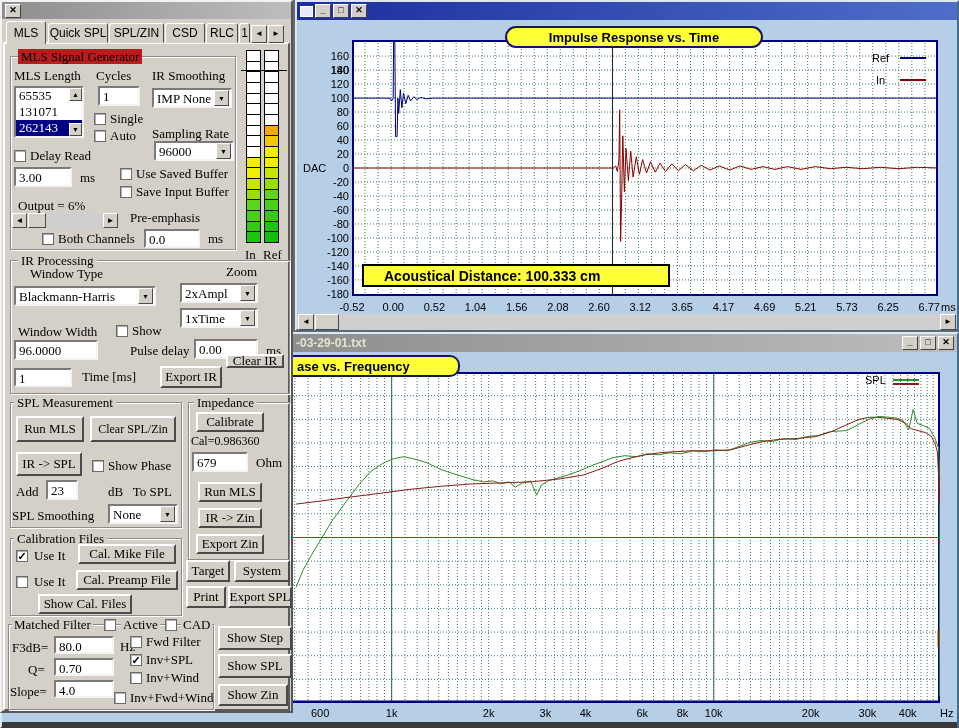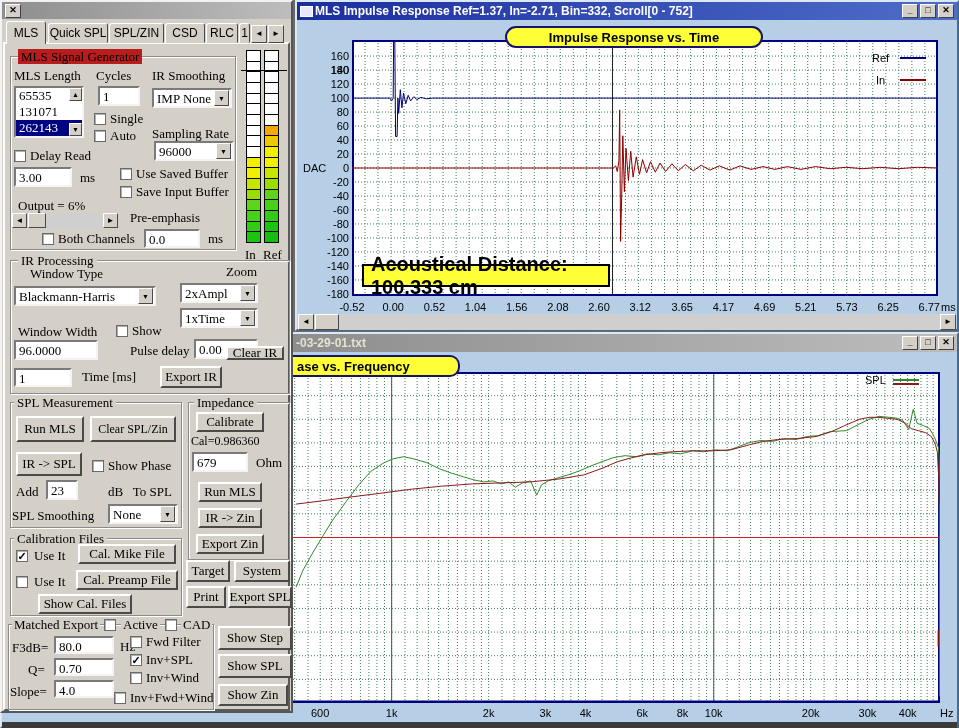--- a/index.html
+++ b/index.html
@@ -165,21 +165,20 @@
         <span class="ticklbl" style="left: 891.671px; width: 28px; text-align: center; top: 2px;">40k</span>
       </div>
     <span class="ticklbl" style="left:938px;top:373px;">Hz</span>
 
     <div class="abs" style="left:0px;top:388px;width:955px;height:6px;background:#3a3a3a;"></div>
   </div>
 
   <div class="abs window" id="impulse-window" style="left:295px;top:0px;width:664px;height:331px;">
     <div class="abs titlebar tb-active" style="left:0px;top:0px;width:660px;height:18px;">
       <span class="winicon"></span>
-      <span class="tb-title">MLS Impulse Response  Ref=1.37, In=-2.71, Bin=332, Scroll[0 - 752]</span>
       <span class="tb-btn">_</span>
       <span class="tb-btn">□</span>
       <span class="tb-btn">✕</span>
     </div>
 
     <span class="ticklbl" style="left:6px;top:160px;">DAC</span>
     <div class="abs" id="impulse-ylabels" style="left:14px;top:0;width:38px;height:305px;">
         <span class="ticklbl" style="left: 0px; width: 38px; text-align: right; top: 34.0984px; margin-top: 28px;">180</span>
         <span class="ticklbl" style="left: 0px; width: 38px; text-align: right; top: 48.0874px;">160</span>
         <span class="ticklbl" style="left: 0px; width: 38px; text-align: right; top: 62.0765px;">140</span>
@@ -269,21 +268,21 @@
           <line x1="260.5324324324324" y1="2" x2="260.5324324324324" y2="254" stroke="#202020" stroke-width="1"></line>
           <polyline points="0.0,58.1 33.3,58.1 38.0,58.1 39.6,60.9 41.2,58.1 41.6,0.0 42.8,0.0 43.6,96.5 45.1,96.5 45.9,58.1 46.7,73.4 48.3,49.7 49.9,67.8 51.5,53.2 53.8,63.7 56.2,55.3 58.6,60.9 61.8,56.7 64.9,59.5 68.9,57.4 74.4,58.8 80.8,58.1 104.5,58.1 160.0,58.1 278.7,58.1 437.1,58.1 586.0,58.1" fill="none" stroke="#00007a" stroke-width="1"></polyline>
           <polyline points="0.0,128.0 120.4,128.0 239.2,128.0 261.3,128.0 263.7,125.9 265.3,131.5 266.9,121.0 267.7,69.9 268.6,201.4 269.7,156.0 270.8,95.8 272.4,151.8 274.0,108.4 276.4,140.6 278.7,111.2 281.1,137.1 284.3,116.8 287.5,134.3 290.6,119.6 294.6,132.9 298.5,121.7 303.3,132.2 308.0,123.1 313.6,131.5 319.9,123.8 326.3,130.8 333.4,124.5 341.3,130.8 349.2,125.2 357.9,130.1 367.4,125.9 377.7,130.1 388.0,125.9 399.1,129.4 411.0,126.6 422.9,129.4 435.5,126.6 449.0,129.4 463.3,126.6 478.3,128.7 494.1,127.3 510.8,128.7 528.2,127.3 546.4,128.7 565.4,127.3 586.0,128.0" fill="none" stroke="#8b0000" stroke-width="1"></polyline>
         </svg>
       <div class="abs" style="left:512px;top:8px;width:70px;height:40px;">
         <span class="ticklbl" style="left:8px;top:4px;">Ref</span>
         <div class="abs" style="left:36px;top:9px;width:26px;height:2px;background:#00007a;"></div>
         <span class="ticklbl" style="left:12px;top:26px;">In</span>
         <div class="abs" style="left:36px;top:31px;width:26px;height:2px;background:#8b0000;"></div>
       </div>
-      <div class="abs banner" style="left:10px;top:224px;width:248px;height:23px;border:2px solid #000;font-size:20px;padding-left:7px;">
+      <div class="abs banner" style="left:10px;top:224px;width:308px;height:23px;border:2px solid #000;font-size:14px;padding-left:20px;">
         <span>Acoustical Distance: 100.333 cm</span>
       </div>
     </div>
 
     <div class="abs banner" style="left:208px;top:24px;width:258px;height:22px;border-radius:11px;justify-content:center;">
       <span>Impulse Response vs. Time</span>
     </div>
 
     <div class="abs" id="impulse-xlabels" style="left:0;top:297px;width:664px;height:14px;">
         <span class="ticklbl" style="left: 39px; width: 32px; text-align: center; top: 2px;">-0.52</span>
@@ -445,21 +444,21 @@
     <span class="abs slabel" style="left:16px;top:322px;">Window Width</span>
     <div class="abs cb" style="left:114px;top:323px;"></div>
     <span class="abs slabel" style="left:130px;top:321px;">Show</span>
     <div class="abs field" style="left:12px;top:338px;width:84px;height:20px;">96.0000</div>
     <span class="abs slabel" style="left:128px;top:341px;">Pulse delay</span>
     <div class="abs field" style="left:192px;top:337px;width:64px;height:20px;">0.00</div>
     <span class="abs slabel" style="left:264px;top:341px;">ms</span>
     <div class="abs field" style="left:12px;top:366px;width:58px;height:19px;">1</div>
     <span class="abs slabel" style="left:80px;top:367px;">Time [ms]</span>
     <div class="abs btn" style="left:158px;top:364px;width:62px;height:22px;">Export IR</div>
-    <div class="abs btn" style="left:224px;top:344px;width:58px;height:14px;">Clear IR</div>
+    <div class="abs btn" style="left:224px;top:352px;width:58px;height:14px;">Clear IR</div>
 
     <div class="abs group" style="left:8px;top:400px;width:172px;height:126px;"></div>
     <span class="abs slabel" style="left:12px;top:393px;background:#d4d0c8;padding:0 3px;">SPL Measurement</span>
     <div class="abs btn" style="left:14px;top:414px;width:68px;height:26px;">Run MLS</div>
     <div class="abs btn" style="left:88px;top:414px;width:86px;height:26px;font-size:12px;">Clear SPL/Zin</div>
     <div class="abs btn" style="left:14px;top:450px;width:66px;height:24px;">IR -&gt; SPL</div>
     <div class="abs cb" style="left:90px;top:458px;"></div>
     <span class="abs slabel" style="left:106px;top:456px;">Show Phase</span>
     <span class="abs slabel" style="left:14px;top:482px;">Add</span>
     <div class="abs field" style="left:44px;top:478px;width:32px;height:20px;">23</div>
@@ -487,21 +486,21 @@
     <span class="abs slabel" style="left:32px;top:572px;">Use It</span>
     <div class="abs btn" style="left:74px;top:568px;width:102px;height:20px;">Cal. Preamp File</div>
     <div class="abs btn" style="left:36px;top:592px;width:94px;height:20px;text-align:right;">Show Cal. Files</div>
 
     <div class="abs btn" style="left:184px;top:558px;width:44px;height:22px;">Target</div>
     <div class="abs btn" style="left:232px;top:558px;width:56px;height:22px;">System</div>
     <div class="abs btn" style="left:184px;top:584px;width:40px;height:22px;">Print</div>
     <div class="abs btn" style="left:226px;top:584px;width:64px;height:22px;">Export SPL</div>
 
     <div class="abs group" style="left:6px;top:622px;width:206px;height:86px;"></div>
-    <span class="abs slabel" style="left:10px;top:615px;background:#d4d0c8;padding:0 2px;">Matched Export</span>
+    <span class="abs slabel" style="left:10px;top:615px;background:#d4d0c8;padding:0 2px;">Matched Filter</span>
     <div class="abs cb" style="left:102px;top:617px;"></div>
     <span class="abs slabel" style="left:119px;top:615px;background:#d4d0c8;padding:0 2px;">Active</span>
     <div class="abs cb" style="left:163px;top:617px;"></div>
     <span class="abs slabel" style="left:179px;top:615px;background:#d4d0c8;padding:0 2px;">CAD</span>
     <span class="abs slabel" style="left:10px;top:638px;">F3dB=</span>
     <div class="abs field" style="left:52px;top:634px;width:60px;height:18px;">80.0</div>
     <span class="abs slabel" style="left:118px;top:637px;">Hz</span>
     <span class="abs slabel" style="left:26px;top:660px;">Q=</span>
     <div class="abs field" style="left:52px;top:656px;width:60px;height:18px;">0.70</div>
     <span class="abs slabel" style="left:8px;top:682px;">Slope=</span>

